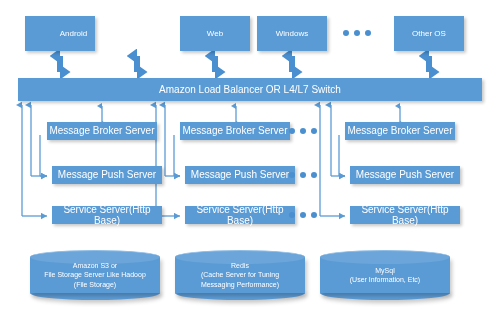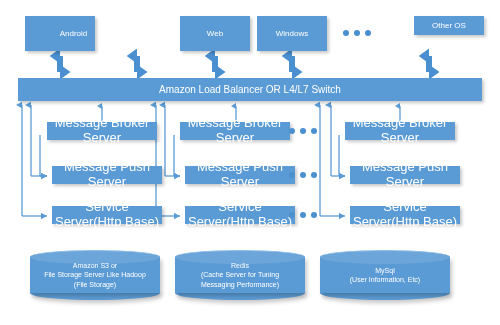--- a/index.html
+++ b/index.html
@@ -15,21 +15,21 @@
     display:flex;align-items:center;justify-content:center;
     text-align:center;
     color:#ffffff;
     line-height:1.15;
     box-sizing:border-box;
     box-shadow:2px 2px 3px rgba(0,0,0,0.22);
     z-index:5;
   }
   .client{font-size:8px;}
   .lb{font-size:10px;}
-  .tier{font-size:13px;}
+  .tier{font-size:10px;}
   .dots{
     position:absolute;display:flex;gap:5px;align-items:center;z-index:5;
   }
   .dots i{
     display:block;width:6px;height:6px;border-radius:50%;
     background:#4a8fd0;
   }
   .cyl{
     position:absolute;z-index:5;
   }
@@ -133,21 +133,21 @@
     <span>Web</span>
   </div>
   <div class="node client" style="left:257px;top:16px;width:70px;height:35px;">
     <span>Windows</span>
   </div>
   <div class="dots" style="left:343px;top:30px;">
     <i></i>
       <i></i>
       <i></i>
   </div>
-  <div class="node client" style="left:394px;top:16px;width:70px;height:19px;margin-left:20px;">
+  <div class="node client" style="left:394px;top:16px;width:70px;height:35px;">
     <span>Other OS</span>
   </div>
 
   <div class="node lb" style="left:18px;top:78px;width:464px;height:23px;text-align:right;">
     <span>Amazon Load Balancer OR L4/L7 Switch</span>
   </div>
 
   <div class="node tier" style="left:47px;top:122px;width:110px;height:18px;">
     <span>Message Broker Server</span>
   </div>

